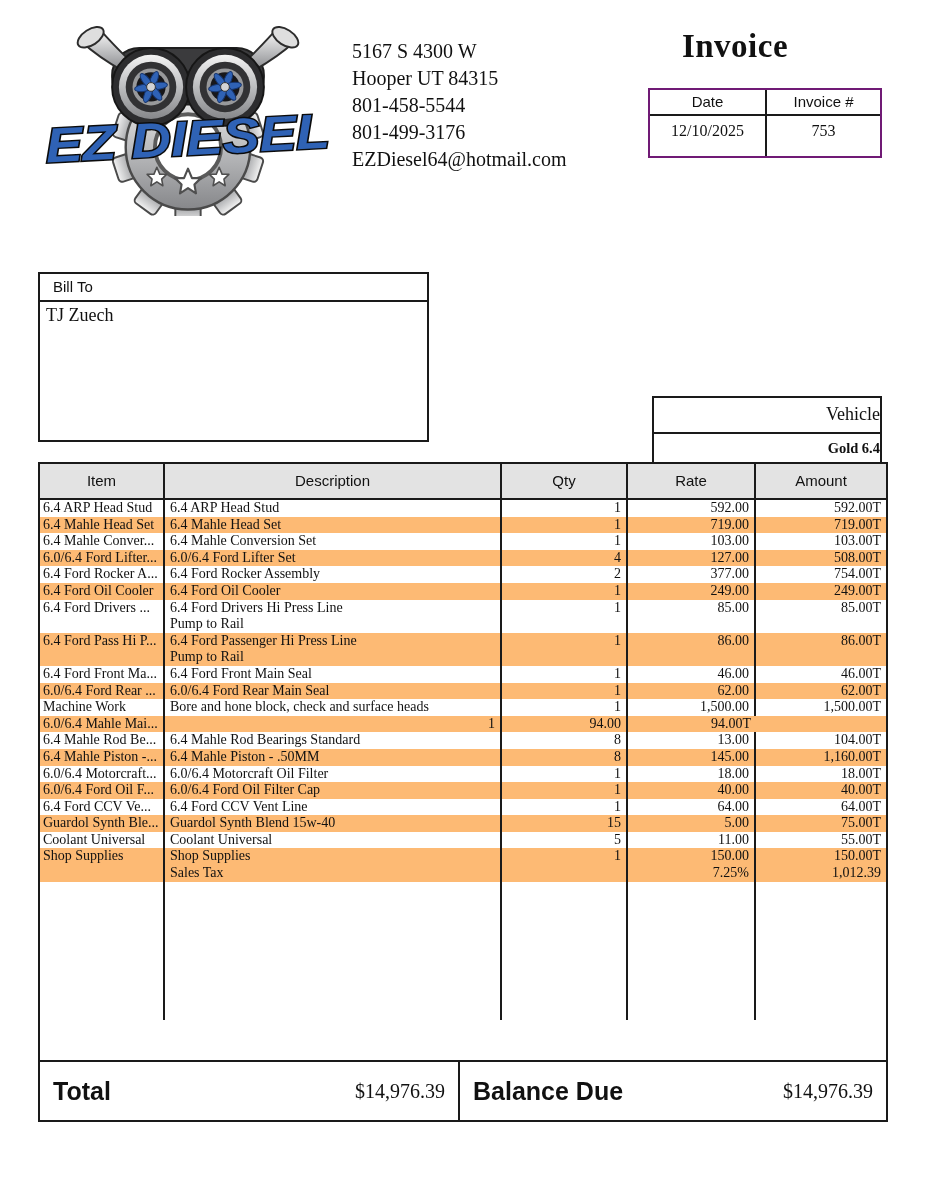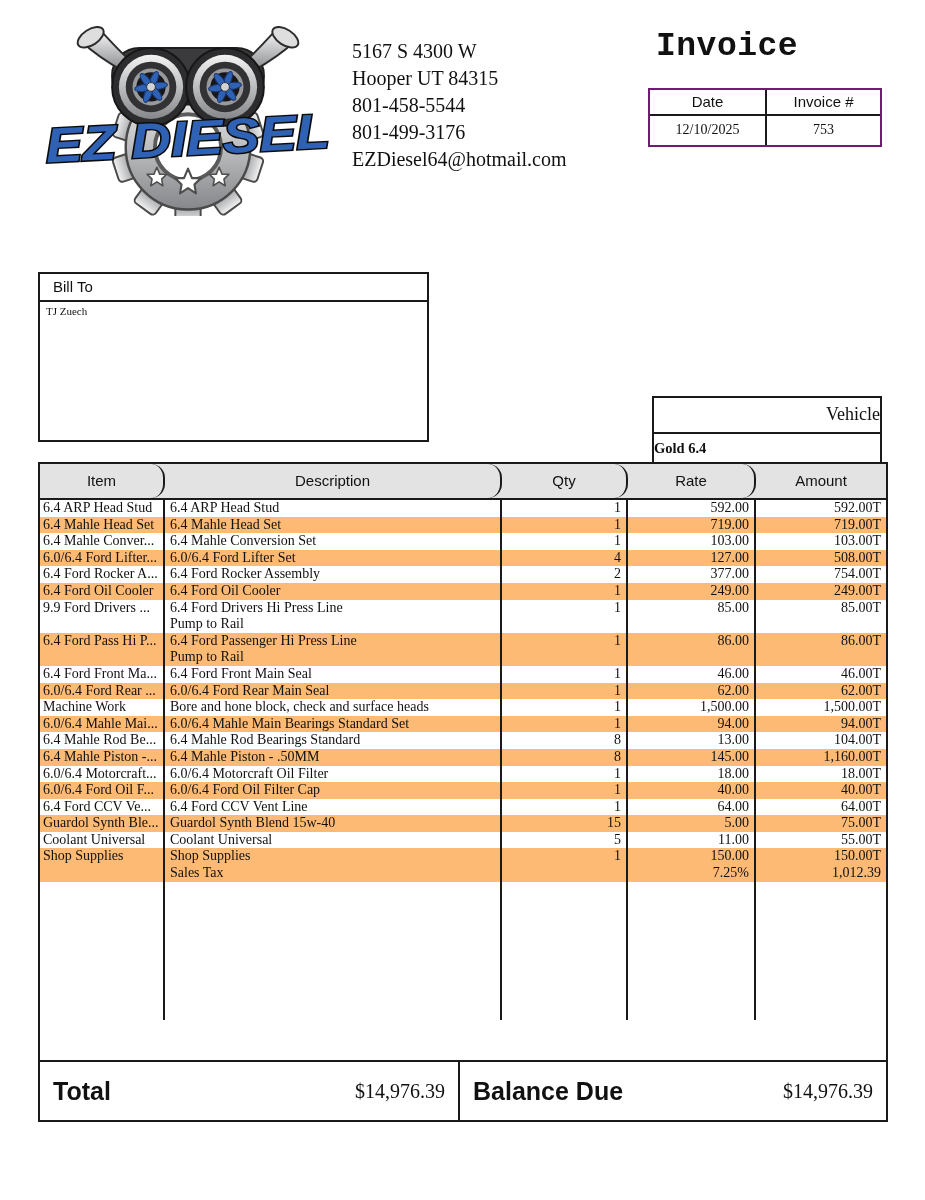--- a/index.html
+++ b/index.html
@@ -5,63 +5,62 @@
   html,body { margin:0; padding:0; background:#ffffff; }
   .page {
     position:relative; width:925px; height:1200px; background:#fff;
     font-family:"Liberation Serif", serif; color:#111; overflow:hidden;
   }
 
   
   .logo { position:absolute; left:42px; top:26px; width:292px; height:190px; }
   .address { position:absolute; left:352px; top:38px; font-size:20px; line-height:27px; }
   .inv-title {
-    position:absolute; left:656px; top:28px; width:238px; text-align:left;
-    font-family:Liberation Mono, monospace; font-weight:bold; font-size:33px; letter-spacing:0.5px;
+    position:absolute; left:616px; top:28px; width:238px; text-align:center;
+    font-family:Liberation Serif, serif; font-weight:bold; font-size:33px; letter-spacing:0.5px;
   }
   .meta-table {
     position:absolute; left:648px; top:88px; width:230px;
     border:2px solid #701a75; display:grid; grid-template-columns:117px auto;
   }
   .meta-table .mh {
     font-family:"Liberation Sans", sans-serif; font-size:15px; text-align:center;
     padding:3px 0 4px; border-bottom:2px solid #1a1a1a;
   }
-  .meta-table .mv { font-size:14px; text-align:center; padding:6px 0 7px; }
+  .meta-table .mv { font-size:16px; text-align:center; padding:6px 0 16px; }
   .meta-table .cl { border-right:2px solid #1a1a1a; }
 
   
   .billto {
     position:absolute; left:38px; top:272px; width:387px; height:166px;
     border:2px solid #1a1a1a;
   }
   .billto .bh {
     font-family:"Liberation Sans", sans-serif; font-size:15px;
     padding:4px 0 5px 13px; border-bottom:2px solid #1a1a1a;
   }
-  .billto .bv { font-size:11px; padding:3px 6px; }
+  .billto .bv { font-size:18px; padding:3px 6px; }
 
   
   .vehicle { position:absolute; left:652px; top:396px; width:226px; border:2px solid #1a1a1a; border-bottom:none; }
   .vehicle .vh { font-size:18px; text-align:right; padding:6px 0 7px; border-bottom:2px solid #1a1a1a; }
-  .vehicle .vv { font-size:14.5px; font-weight:600; text-align:left; padding:6px 0 7px; }
+  .vehicle .vv { font-size:14.5px; font-weight:600; text-align:right; padding:6px 0 7px; }
 
   
   .items {
     position:absolute; left:38px; top:462px; width:850px; height:660px;
     border:2px solid #1a1a1a; box-sizing:border-box;
     display:flex; flex-direction:column;
   }
   .cols { display:grid; grid-template-columns:125px 337px 126px 128px auto; }
   .cols > div:not(:last-child) { border-right:2px solid #1a1a1a; }
   .thead { border-bottom:2px solid #1a1a1a; background:#e3e3e3; }
   .thead > div {
     font-family:"Liberation Sans", sans-serif; font-size:15px; text-align:center;
     padding:8px 0 9px;
-    border-radius:14px;
   }
   .tbody { flex:1; display:flex; flex-direction:column; font-size:14px; line-height:16.6px; }
   .t-row { min-height:16.6px; }
   .t-row.stripe { background:#fdba74; }
   .t-row .c-item { padding:0 3px; white-space:nowrap; overflow:hidden; }
   .t-row .c-desc { padding:0 5px; white-space:pre-line; }
   .t-row .c-qty, .t-row .c-rate, .t-row .c-amt { text-align:right; padding:0 5px; white-space:nowrap; }
   .t-fill { flex:1; }
 
   
@@ -233,21 +232,21 @@
 
   <div class="cols t-row stripe">
     <div class="c-item">6.4 Ford Oil Cooler</div>
     <div class="c-desc">6.4 Ford Oil Cooler</div>
     <div class="c-qty">1</div>
     <div class="c-rate">249.00</div>
     <div class="c-amt">249.00T</div>
   </div>
 
   <div class="cols t-row">
-    <div class="c-item">9.9 Ford Drivers ...</div>
+    <div class="c-item">6.4 Ford Drivers ...</div>
     <div class="c-desc">6.4 Ford Drivers Hi Press Line
 Pump to Rail</div>
     <div class="c-qty">1</div>
     <div class="c-rate">85.00</div>
     <div class="c-amt">85.00T</div>
   </div>
 
   <div class="cols t-row stripe">
     <div class="c-item">6.4 Ford Pass Hi P...</div>
     <div class="c-desc">6.4 Ford Passenger Hi Press Line
@@ -276,21 +275,20 @@
   <div class="cols t-row">
     <div class="c-item">Machine Work</div>
     <div class="c-desc">Bore and hone block, check and surface heads</div>
     <div class="c-qty">1</div>
     <div class="c-rate">1,500.00</div>
     <div class="c-amt">1,500.00T</div>
   </div>
 
   <div class="cols t-row stripe">
     <div class="c-item">6.0/6.4 Mahle Mai...</div>
-    <div class="c-desc">6.0/6.4 Mahle Main Bearings Standard Set</div>
     <div class="c-qty">1</div>
     <div class="c-rate">94.00</div>
     <div class="c-amt">94.00T</div>
   </div>
 
   <div class="cols t-row">
     <div class="c-item">6.4 Mahle Rod Be...</div>
     <div class="c-desc">6.4 Mahle Rod Bearings Standard</div>
     <div class="c-qty">8</div>
     <div class="c-rate">13.00</div>

